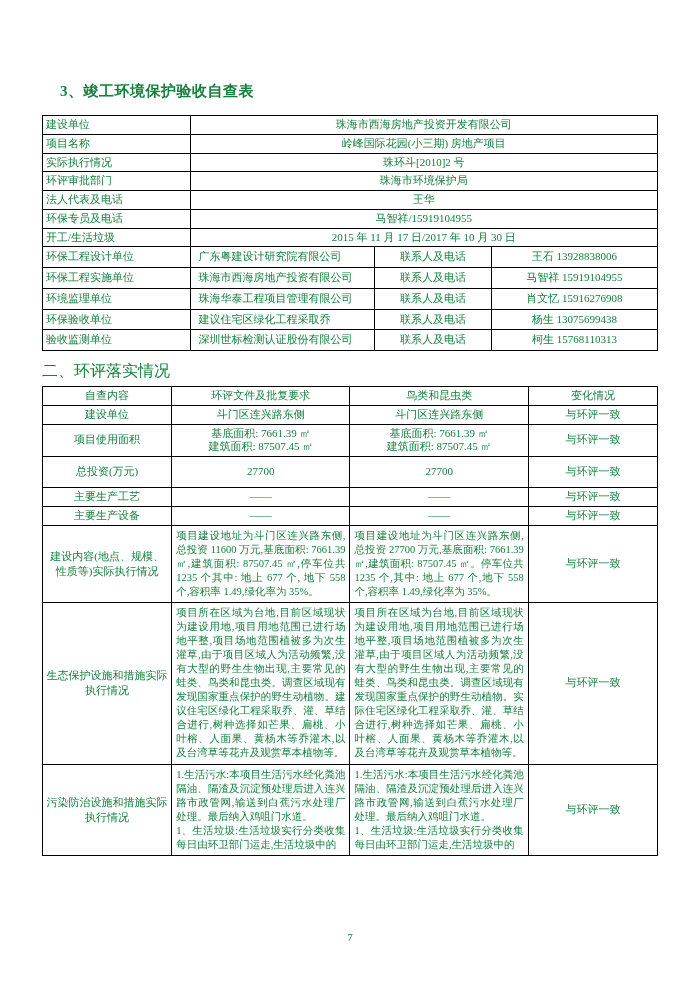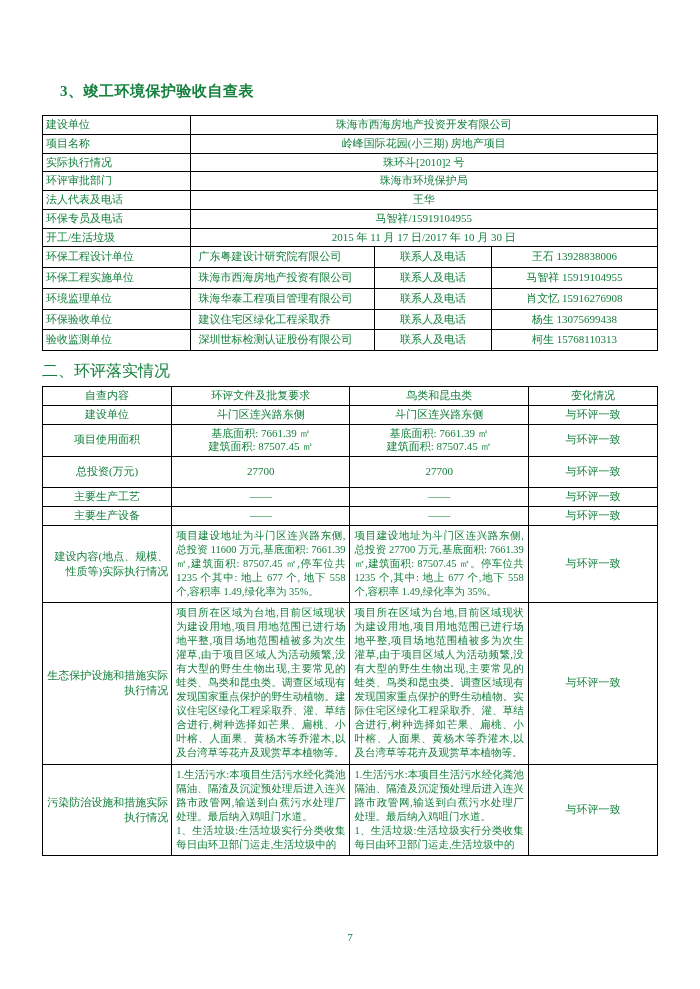--- a/index.html
+++ b/index.html
@@ -39,21 +39,21 @@
   }
   .c { text-align: center; margin-left: 13px; }
   .l { text-align: left; }
   .label-cell { text-align: left; }
   .section-head {
     font-size: 16px;
     margin: 10px 0 4px 0;
   }
   .pad { padding: 3px 8px; }
   .vert-label {
-    text-align: right;
+    text-align: center;
     font-size: 11px;
     line-height: 1.35;
   }
   .body-cell {
     font-size: 10.5px;
     line-height: 1.34;
     text-align: justify;
     padding: 3px 4px;
     vertical-align: top;
     margin-top: 20px;

